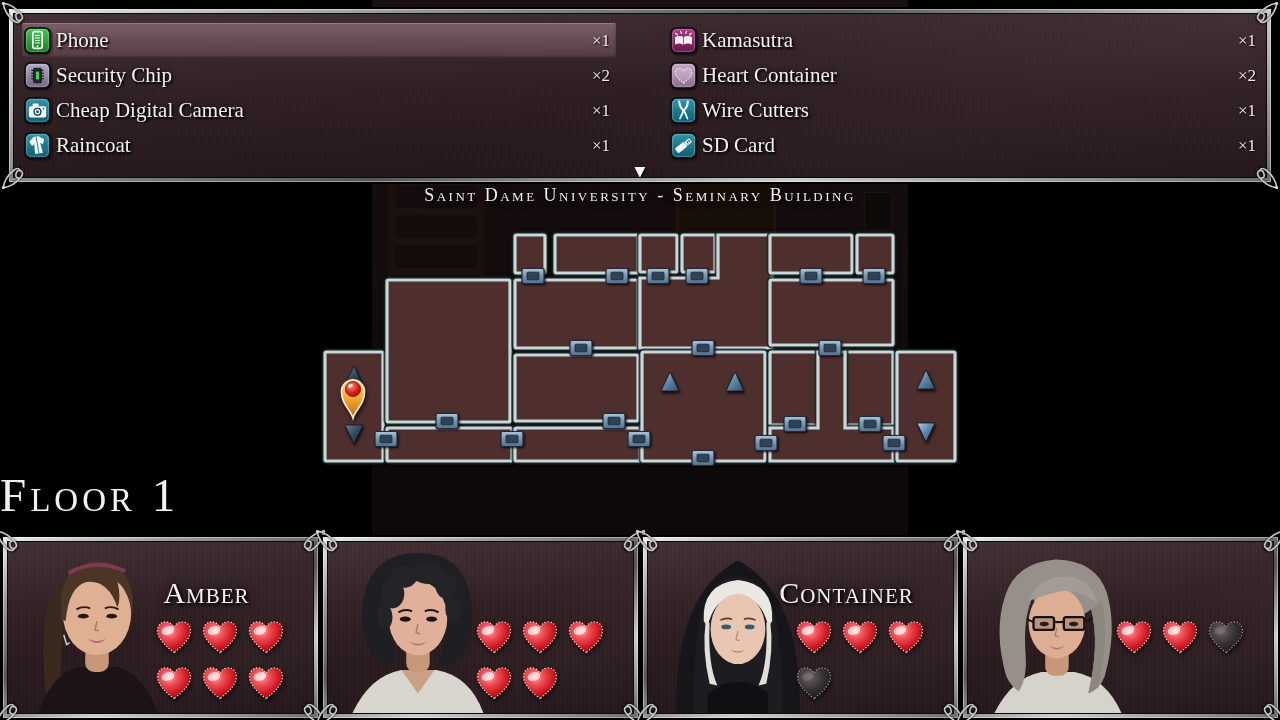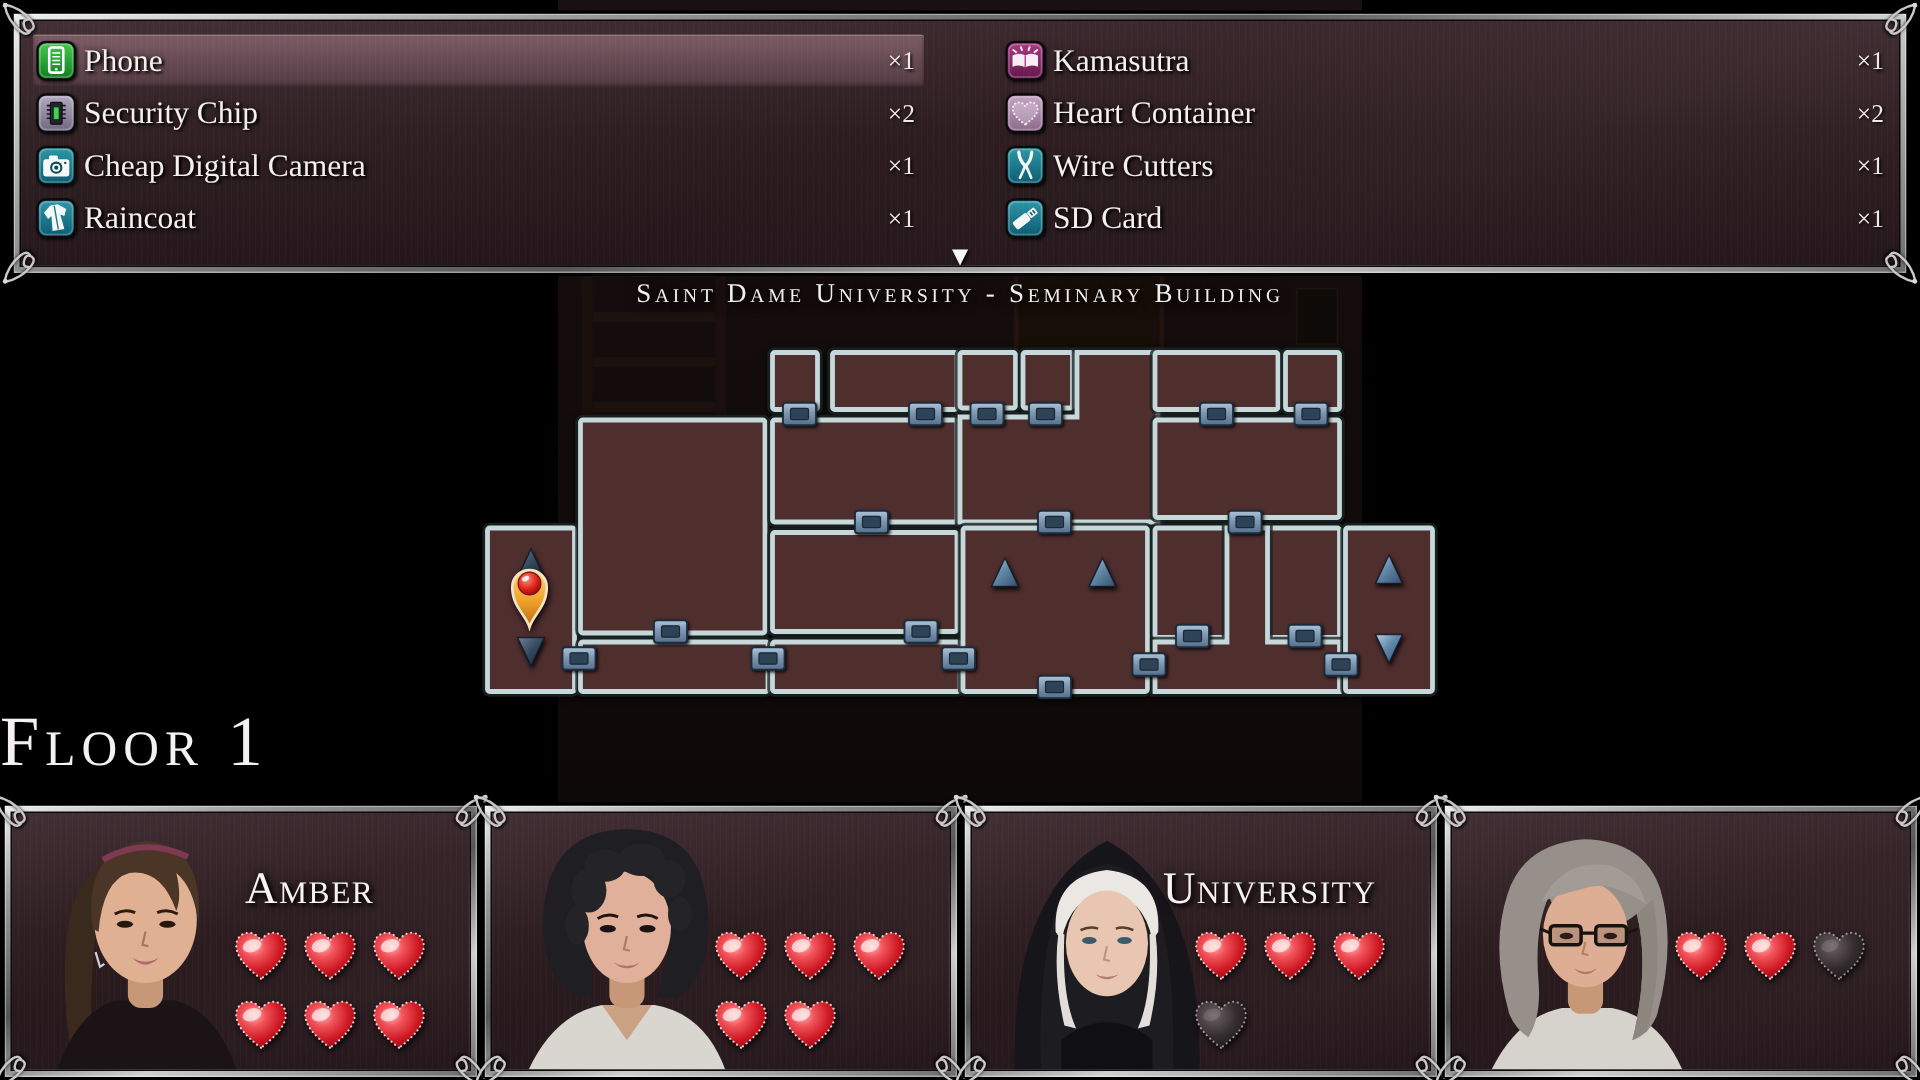--- a/index.html
+++ b/index.html
@@ -726,21 +726,21 @@
               <path d="M58,88 Q56,130 66,152 L58,150 Q50,116 54,86 Z" fill="#e2dfda"></path>
               <path d="M116,88 Q118,130 108,152 L116,150 Q124,116 120,86 Z" fill="#e2dfda"></path>
               <path d="M56,160 Q70,148 87,148 Q104,148 118,160 L118,180 L56,180 Z" fill="#101014"></path>
               <ellipse cx="75" cy="92" rx="5" ry="2.4" fill="#3c5a6e"></ellipse>
               <ellipse cx="99" cy="92" rx="5" ry="2.4" fill="#3c5a6e"></ellipse>
               <path d="M69,85 Q75,82 81,84" stroke="#5a3c2a" stroke-width="1.6" fill="none"></path>
               <path d="M93,84 Q99,82 105,85" stroke="#5a3c2a" stroke-width="1.6" fill="none"></path>
               <path d="M87,96 L85,105 L89,106" stroke="rgba(120,70,50,.4)" stroke-width="1.4" fill="none"></path>
               <path d="M79,115 Q87,119 95,115 Q87,122 79,115 Z" fill="#b07a74"></path>
             </svg></div>
-          <div class="char-name">University</div>
+          <div class="char-name">Container</div>
           <div class="hearts">
             <div class="heart-row">
               <svg class="heart" viewBox="0 0 40 38">
                 <defs>
                   <radialGradient id="hg11" cx=".36" cy=".3" r=".9">
                     <stop offset="0" stop-color="#ffb3ac"></stop>
                     <stop offset=".25" stop-color="#f2545c"></stop>
                     <stop offset=".6" stop-color="#cc1722"></stop>
                     <stop offset="1" stop-color="#6e040c"></stop>
                   </radialGradient>

